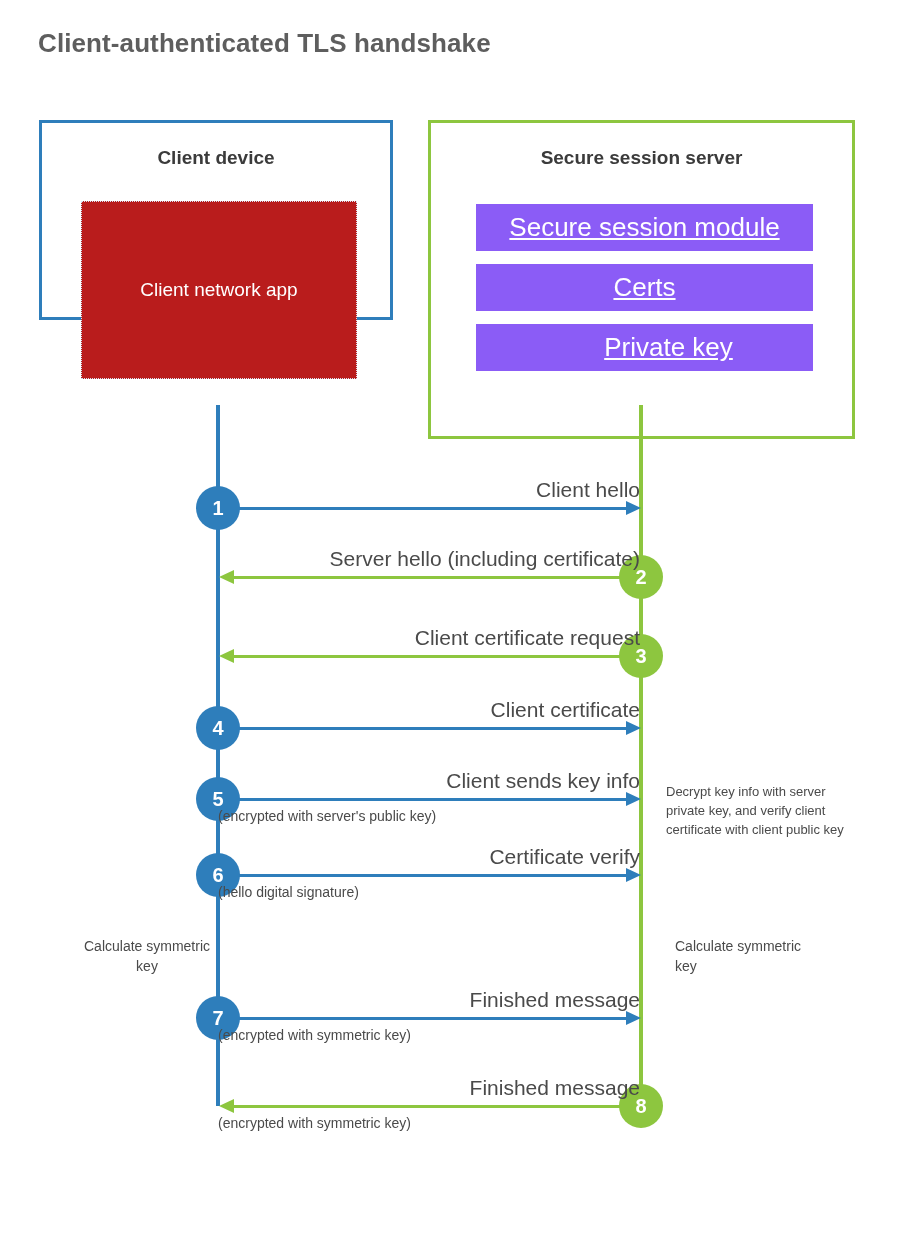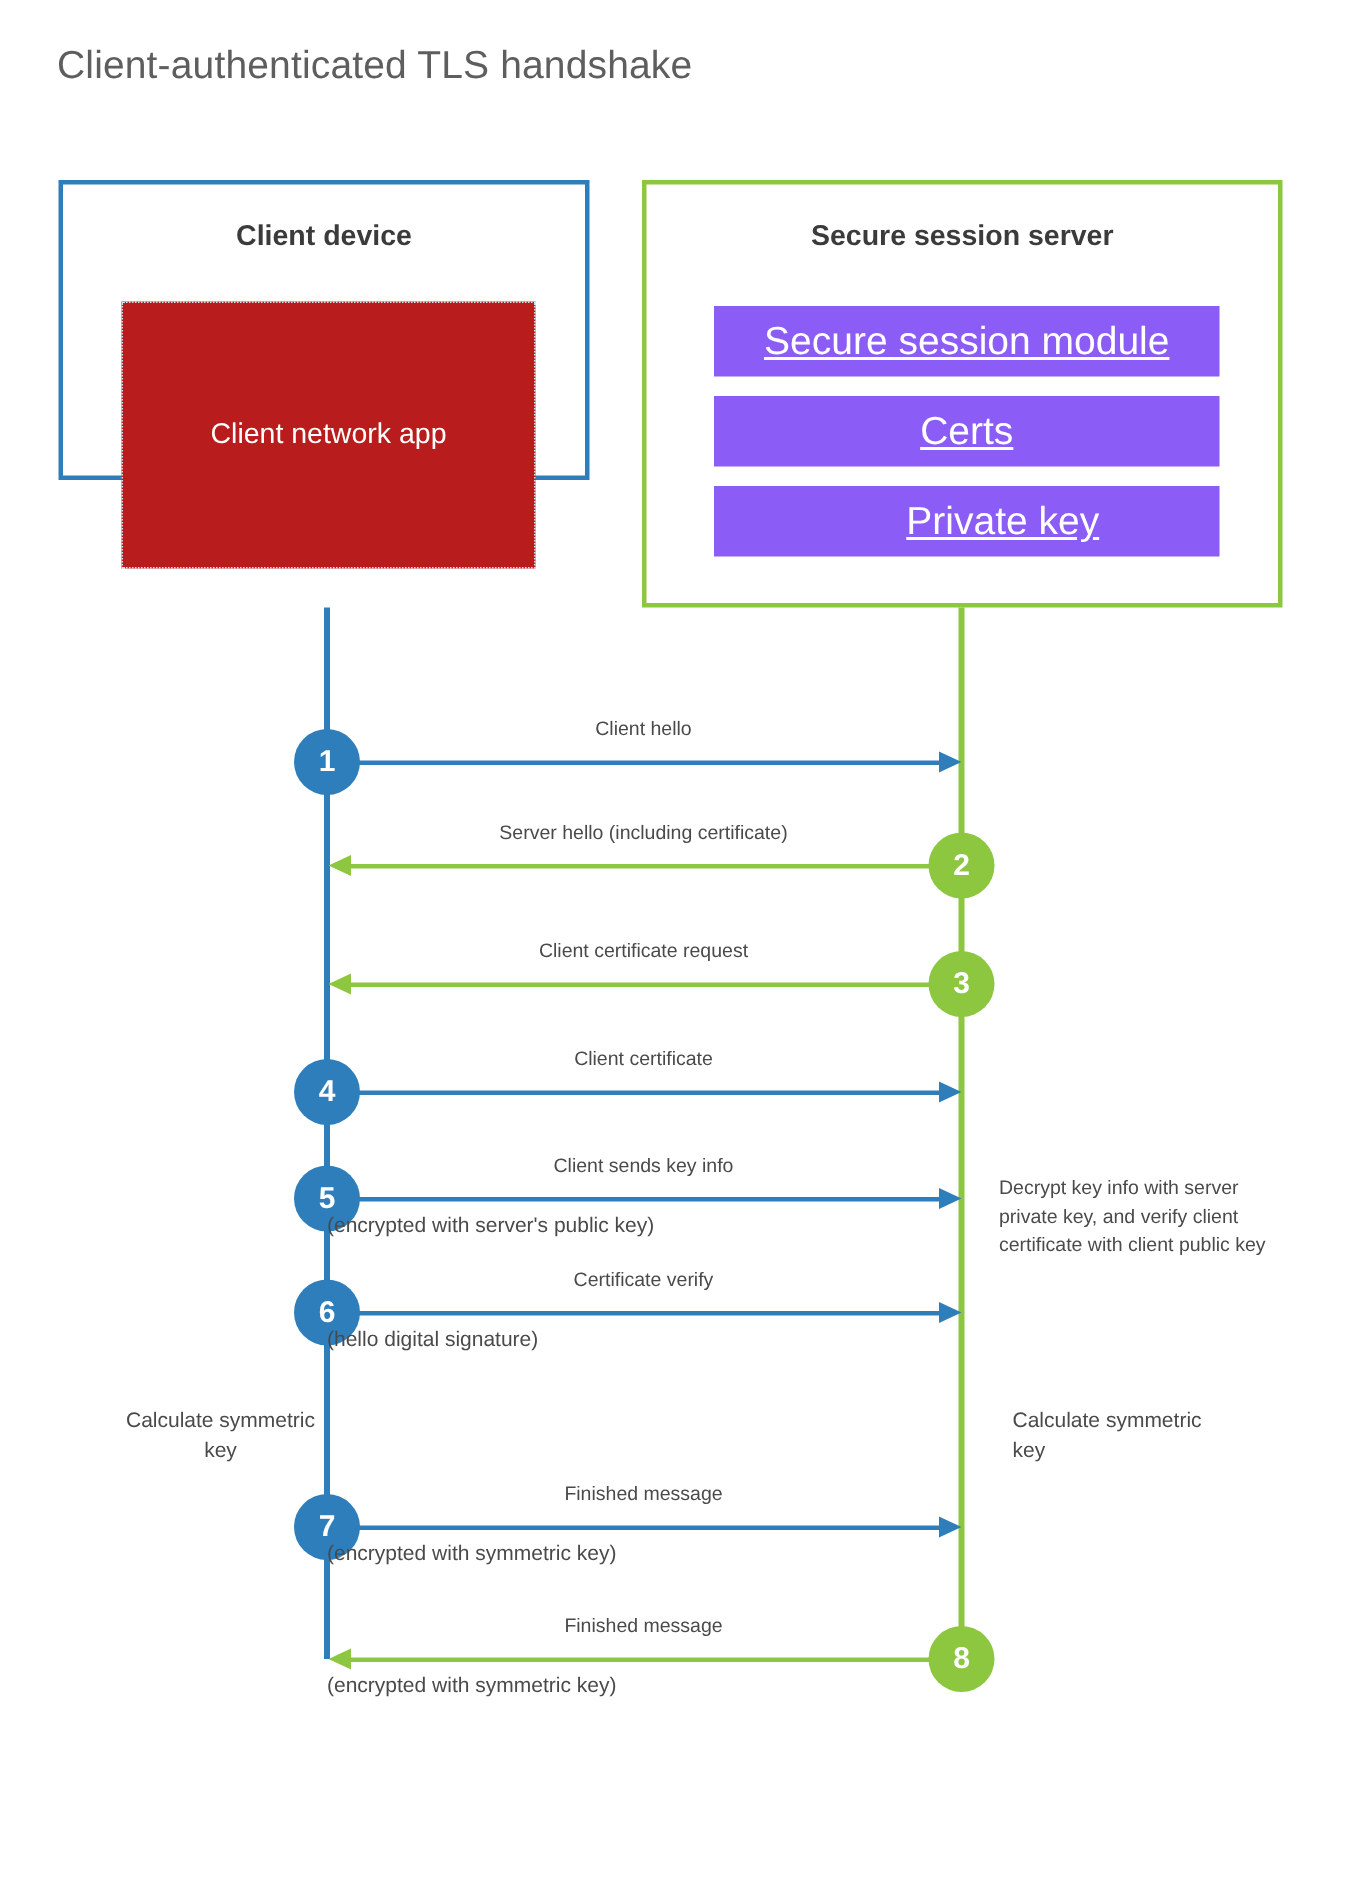--- a/index.html
+++ b/index.html
@@ -19,21 +19,21 @@
     background: #ffffff;
     overflow: hidden;
   }
 
   
   #page-title {
     position: absolute;
     left: 38px;
     top: 28px;
     font-size: 26px;
-    font-weight: 400;
+    font-weight: 700;
     color: #5e5e5e;
     letter-spacing: 0.1px;
     white-space: nowrap;
   }
 
   
   .party-box {
     position: absolute;
     background: #ffffff;
     box-sizing: border-box;
@@ -42,21 +42,21 @@
     left: 39px;
     top: 120px;
     width: 354px;
     height: 200px;
     border: 3px solid #2e7ebb;
   }
   #server-box {
     left: 428px;
     top: 120px;
     width: 427px;
-    height: 285px;
+    height: 319px;
     border: 3px solid #8dc63f;
   }
   .party-title {
     position: absolute;
     left: 0;
     right: 0;
     top: 24px;
     text-align: center;
     font-size: 19px;
     font-weight: bold;
@@ -164,22 +164,22 @@
     font-weight: bold;
   }
   .step.blue .step-badge { left: 196px; background: #2e7ebb; }
   .step.green .step-badge { left: 619px; background: #8dc63f; }
 
   
   .step-label {
     position: absolute;
     left: 218px;
     width: 422px;
-    text-align: center;
-    font-size: 13px;
+    text-align: right;
+    font-size: 21px;
     color: #4a4a4a;
     top: -29px;
     white-space: nowrap;
   }
   .step-sublabel {
     position: absolute;
     left: 218px;
     width: 422px;
     text-align: left;
     font-size: 14px;

